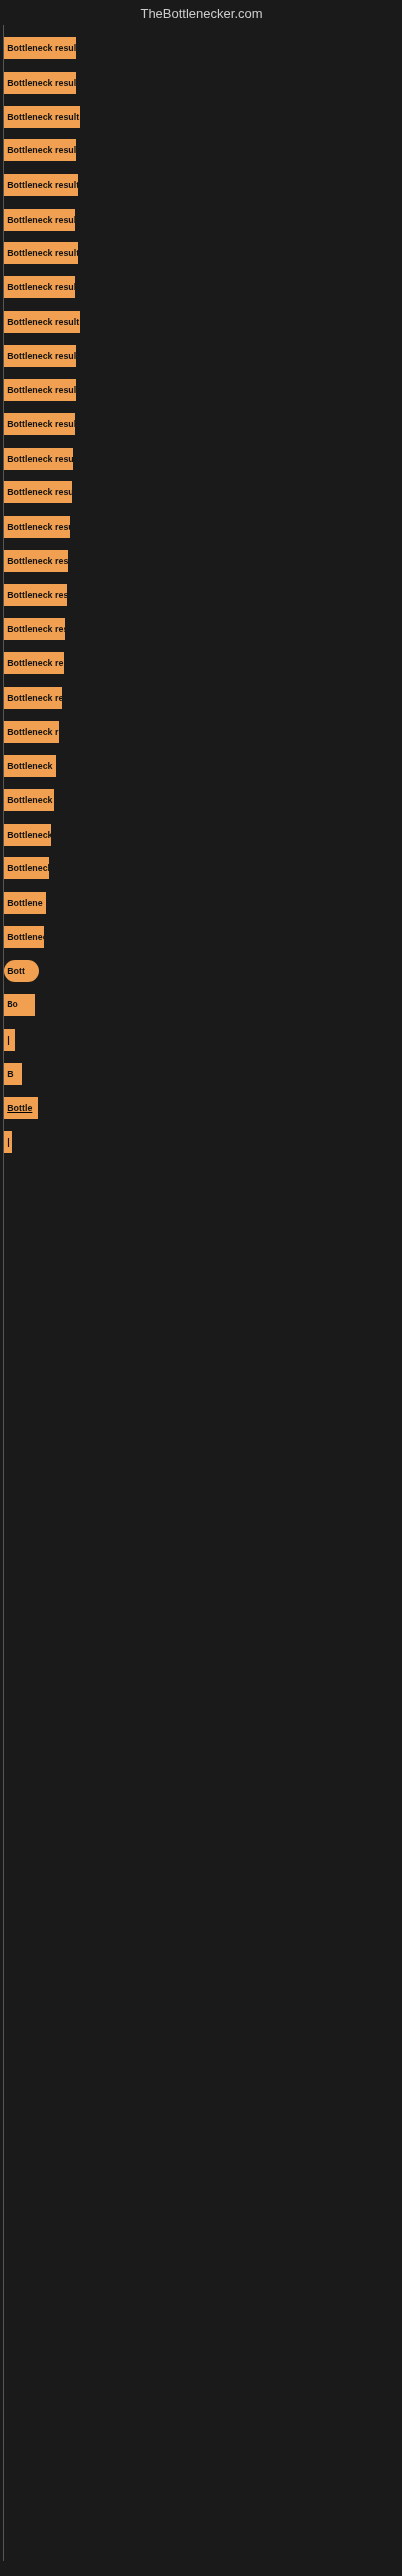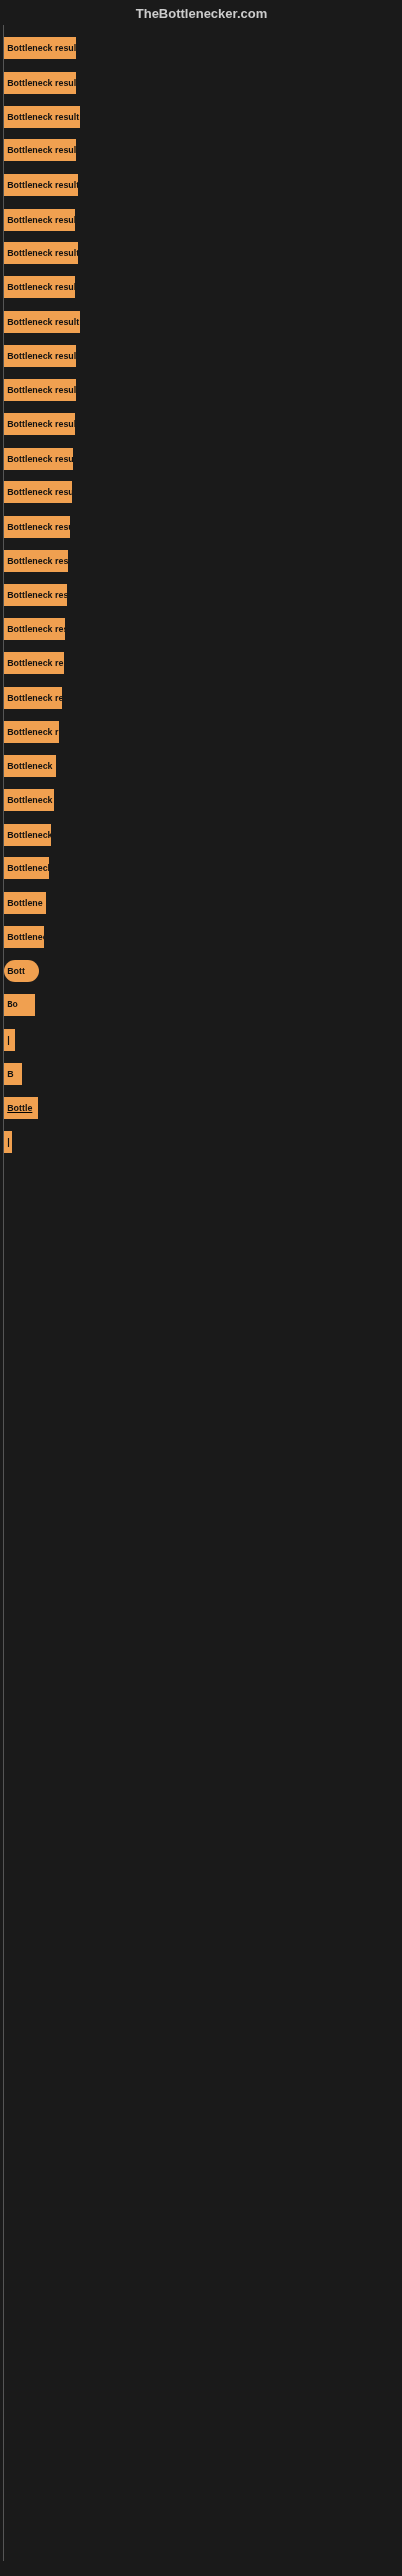--- a/index.html
+++ b/index.html
@@ -12,21 +12,21 @@
       min-height: 2576px;
       background-color: #1a1a1a;
       font-family: Arial, sans-serif;
       position: relative;
     }
     .site-title {
       text-align: center;
       color: #cccccc;
       font-size: 13px;
       padding: 6.4px 0 3.2px 0;
-      font-weight: bold;
+      font-weight: normal;
     }
     .chart-area {
       position: relative;
       width: 403px;
       height: 2536px;
       overflow: hidden;
     }
     .bar-item {
       position: absolute;
       left: 4px;

